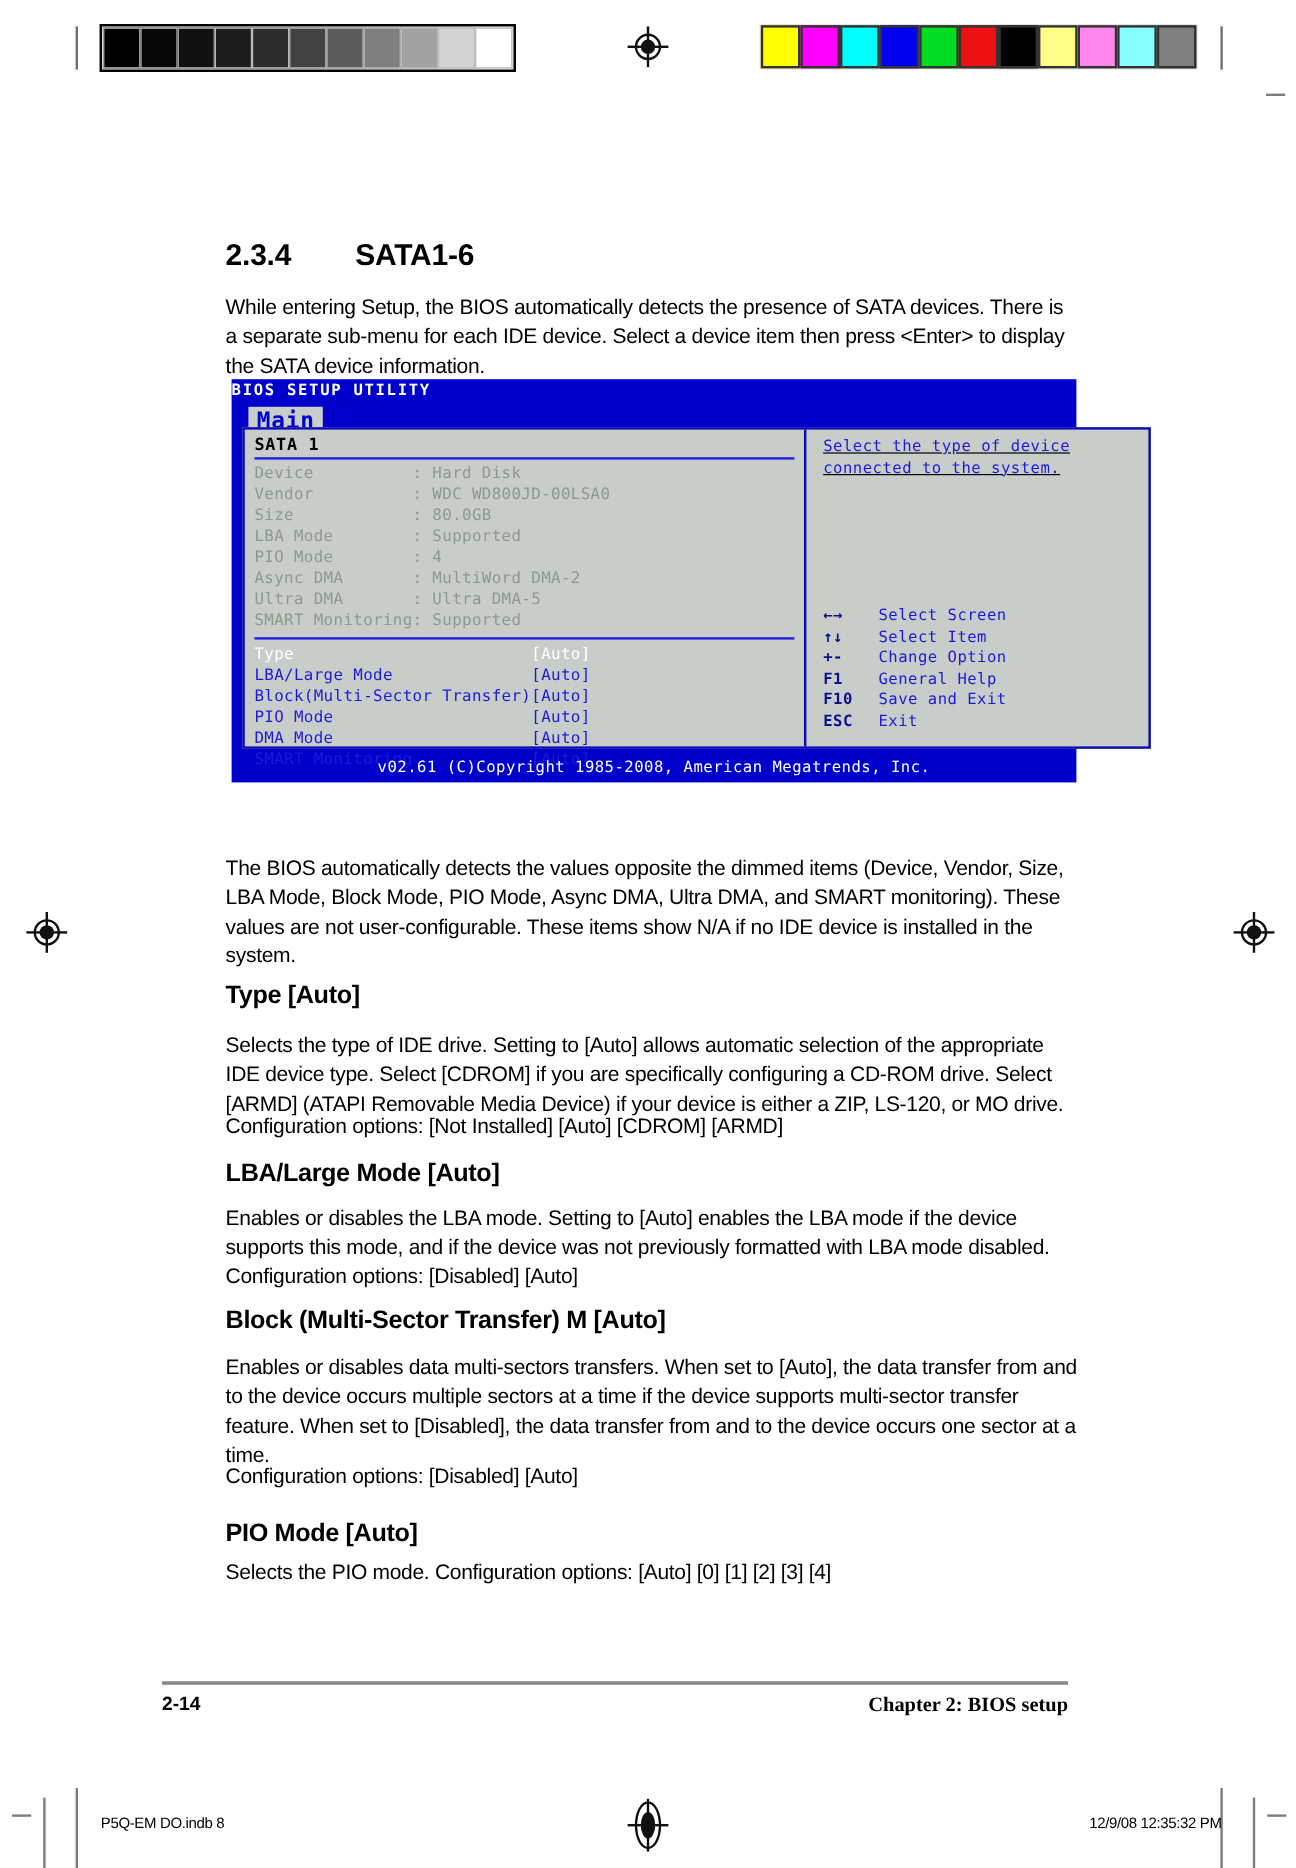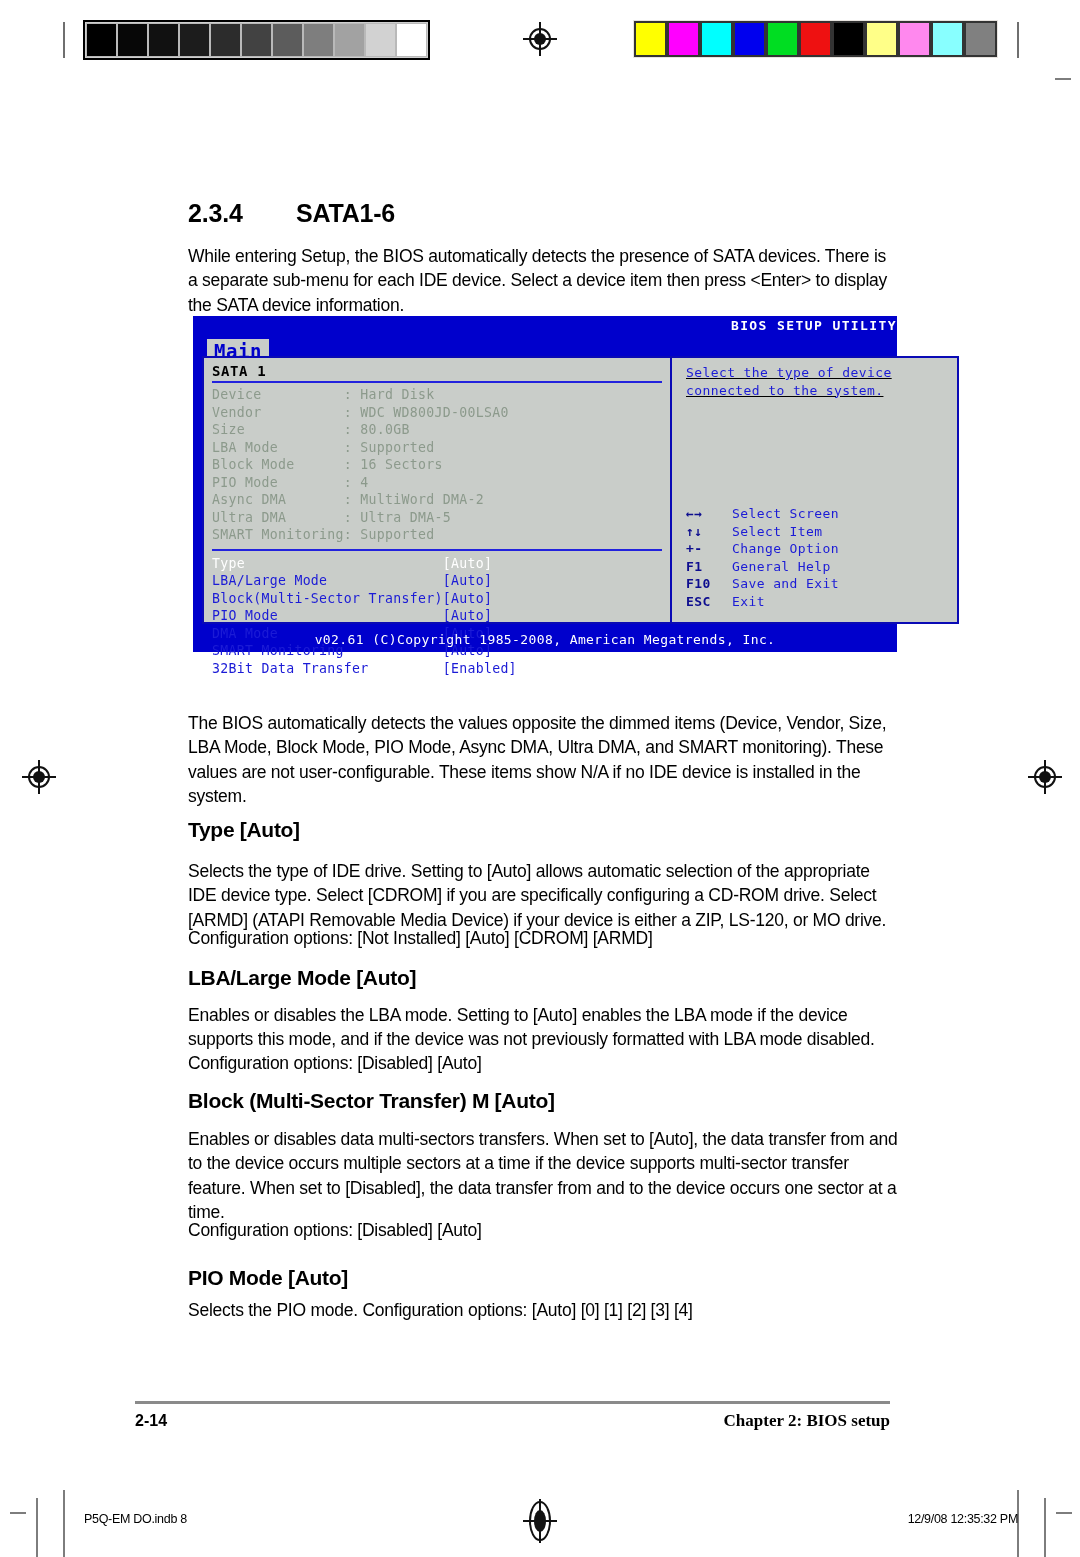--- a/index.html
+++ b/index.html
@@ -142,21 +142,21 @@
     width: 704px;
     height: 336px;
     background: #0000cc;
     font-family: "DejaVu Sans Mono", "Liberation Mono", monospace;
     box-sizing: border-box;
   }
   .bios-title {
     position: absolute;
     left: 0; top: 2px;
     width: 704px;
-    text-align: right;
+    text-align: left;
     color: #ffffff;
     font-size: 13px;
     font-weight: bold;
     letter-spacing: 1.4px;
   }
   .bios-tab {
     position: absolute;
     left: 14px;
     top: 23px;
     background: #c9cdc9;
@@ -357,35 +357,33 @@
     <div class="bios-body">
 
       <div class="bios-left">
         <div class="sata-head">SATA 1</div>
         <div class="rule"></div>
         <div id="bios-info-rows">
             <div class="info-row">Device          : Hard Disk</div>
             <div class="info-row">Vendor          : WDC WD800JD-00LSA0</div>
             <div class="info-row">Size            : 80.0GB</div>
             <div class="info-row">LBA Mode        : Supported</div>
-            <div class="info-row">Block Mode      : 16 Sectors</div>
             <div class="info-row">PIO Mode        : 4</div>
             <div class="info-row">Async DMA       : MultiWord DMA-2</div>
             <div class="info-row">Ultra DMA       : Ultra DMA-5</div>
           </div>
         <div class="info-row">SMART Monitoring: Supported</div>
         <div class="rule" style="margin-top:5px;margin-bottom:4px;"></div>
         <div id="bios-option-rows">
             <div class="opt-row selected">Type                        [Auto]</div>
             <div class="opt-row">LBA/Large Mode              [Auto]</div>
             <div class="opt-row">Block(Multi-Sector Transfer)[Auto]</div>
             <div class="opt-row">PIO Mode                    [Auto]</div>
             <div class="opt-row">DMA Mode                    [Auto]</div>
             <div class="opt-row">SMART Monitoring            [Auto]</div>
-            <div class="opt-row">32Bit Data Transfer         [Enabled]</div>
           </div>
       </div>
 
       <div class="bios-right">
         <div class="help-text">Select the type of device connected to the system.</div>
         <div class="keys" id="bios-keys">
             <div class="krow">
               <span class="kk">←→</span>
               <span class="kd">Select Screen</span>
             </div>

